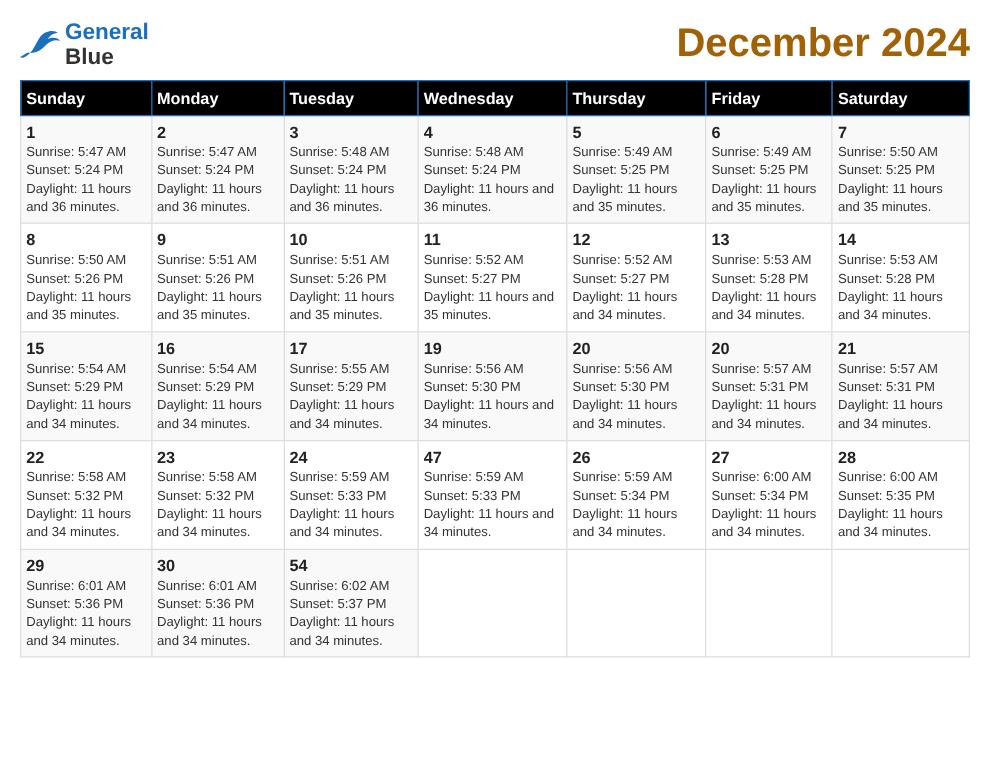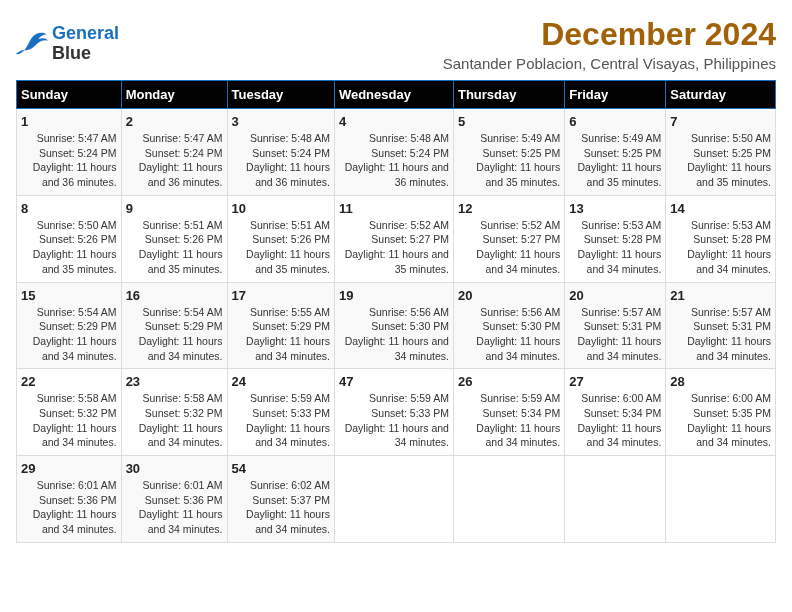--- a/index.html
+++ b/index.html
@@ -5,21 +5,21 @@
     * { box-sizing: border-box; margin: 0; padding: 0; }
     body {
       font-family: Arial, sans-serif;
       background: #fff;
       width: 792px;
       min-height: 612px;
       padding: 16px;
     }
     .header {
       display: flex;
-      align-items: center;
+      align-items: flex-start;
       justify-content: space-between;
       margin-bottom: 4px;
     }
     .logo {
       display: flex;
       align-items: center;
       gap: 4px;
     }
     .logo-text {
       font-size: 18px;
@@ -81,21 +81,20 @@
       font-size: 13px;
       font-weight: bold;
       color: #222;
       display: block;
       margin-bottom: 2px;
     }
     .day-info {
       font-size: 10.5px;
       color: #333;
       line-height: 1.4;
-      text-align: right;
     }
     .empty-cell {
       background: #fff !important;
     }
   </style>
 </head>
 <body>
 
 <div class="header">
   <div class="logo">
@@ -103,21 +102,20 @@
       <path d="M20 8 C24 2, 34 0, 38 4 C34 4, 30 6, 28 10 C32 8, 38 8, 40 12 C36 10, 30 12, 26 16 C22 20, 18 24, 10 24 C14 20, 16 14, 20 8Z" fill="#1a6fbf"></path>
       <path d="M10 24 C6 28, 2 30, 0 28 C4 26, 8 22, 10 24Z" fill="#1a6fbf"></path>
     </svg>
     <div class="logo-text">
       <div><span>General</span></div>
       <div>Blue</div>
     </div>
   </div>
   <div class="title-block">
     <div class="main-title">December 2024</div>
-    <div class="subtitle">Santander Poblacion, Central Visayas, Philippines</div>
   </div>
 </div>
 
 <table class="calendar">
   <thead>
     <tr>
     <th>Sunday</th>
         <th>Monday</th>
         <th>Tuesday</th>
         <th>Wednesday</th>

